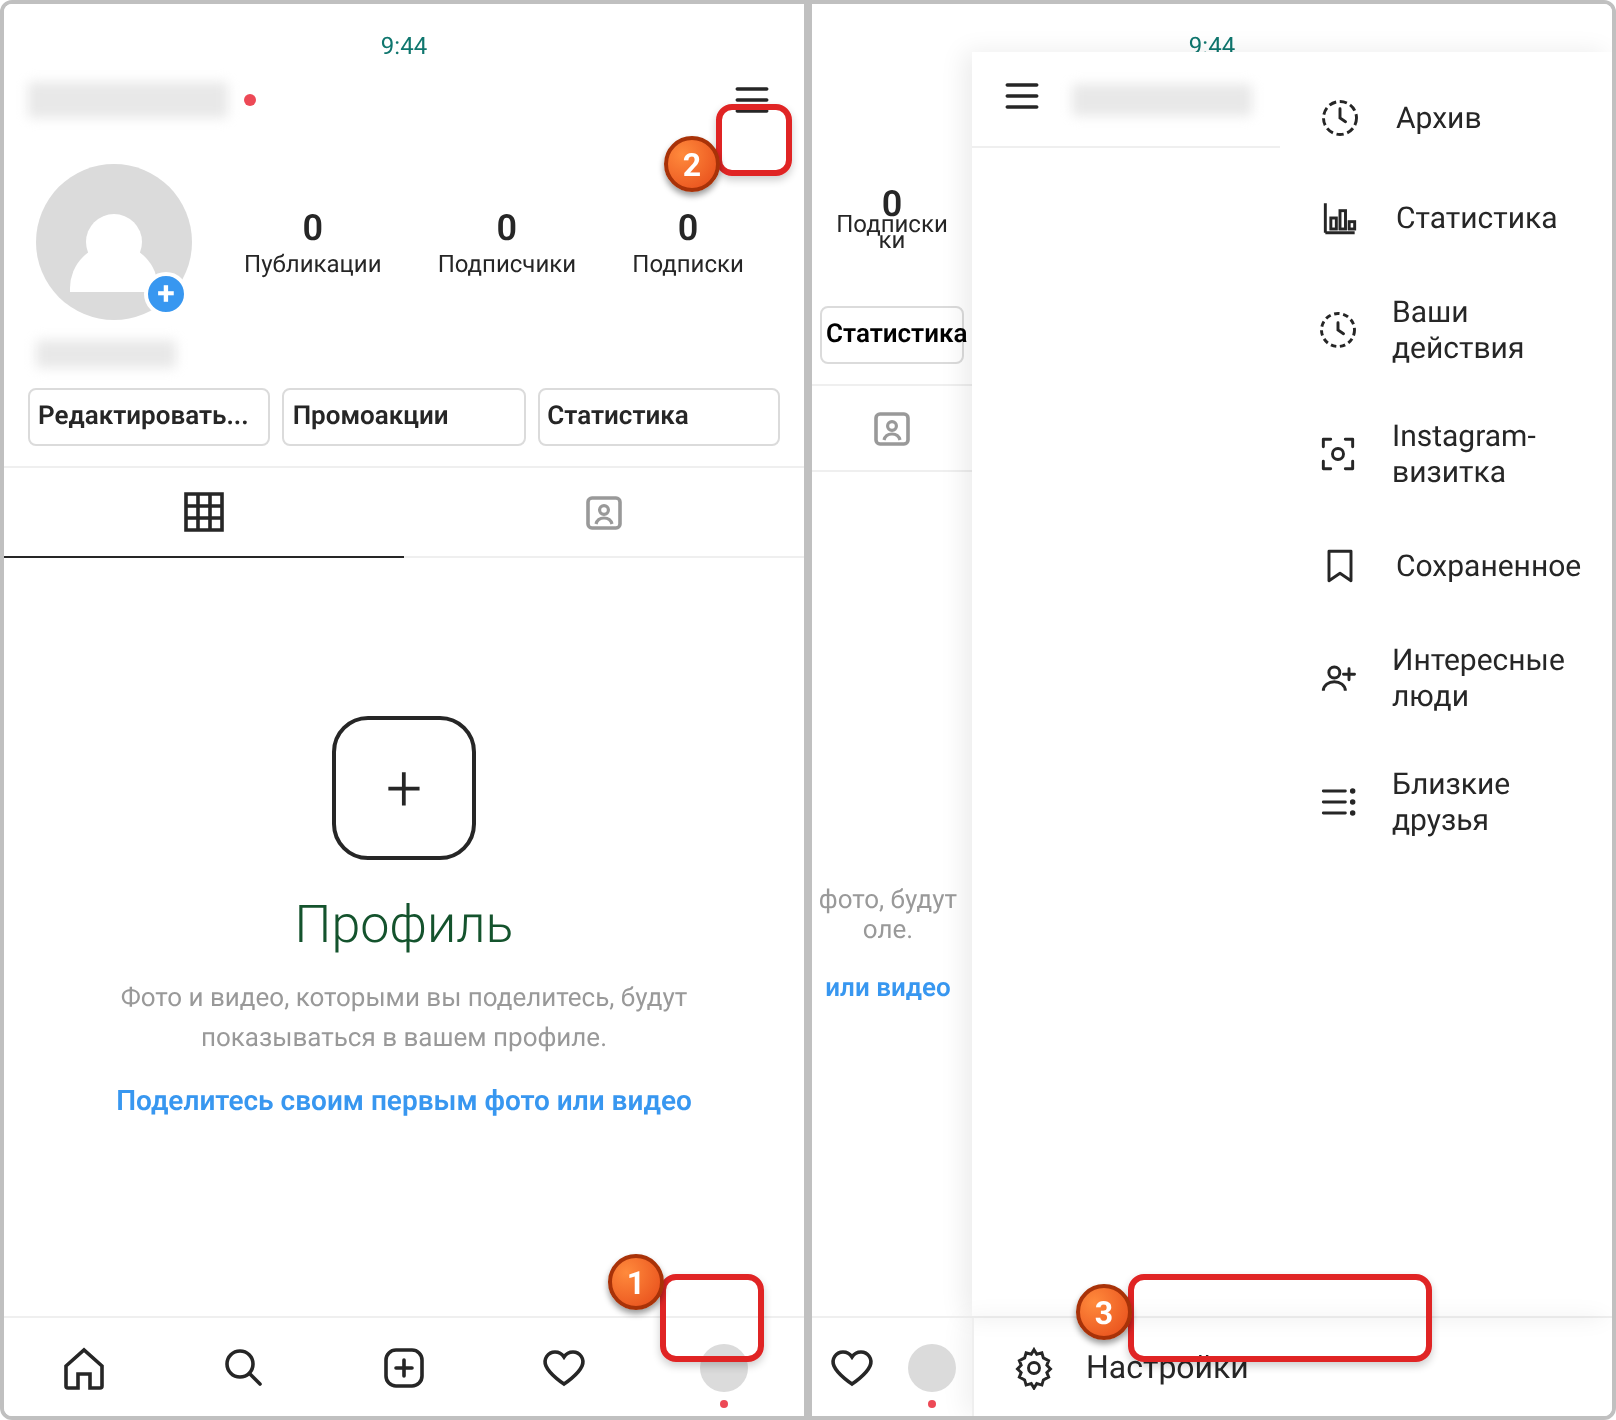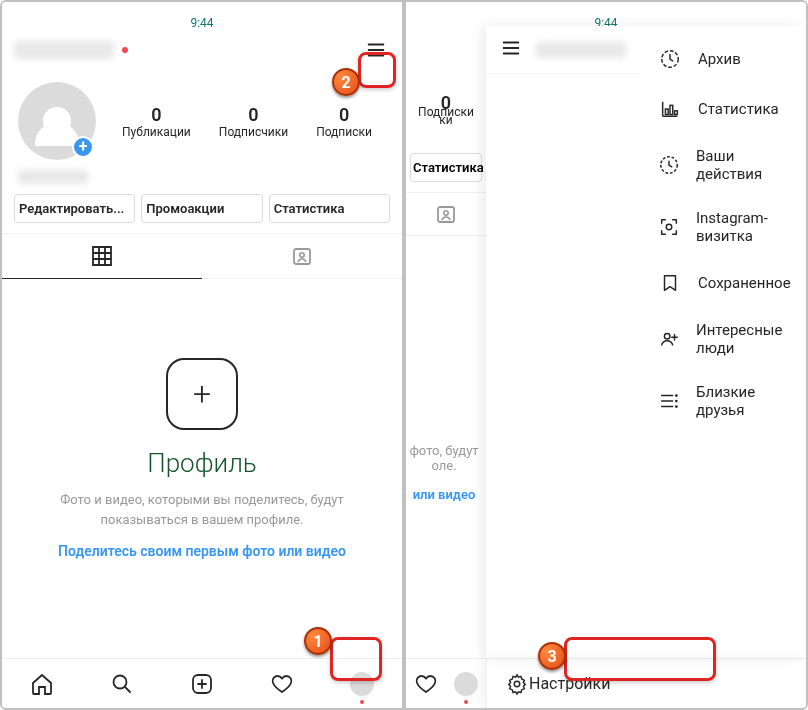--- a/index.html
+++ b/index.html
@@ -269,20 +269,21 @@
   }
   .right-bottom .bn-left {
     width: 80px;
     display:flex; align-items:center; justify-content:space-around;
   }
   .right-bottom .bn-left .nav-item { width:24px; }
   .right-bottom .settings-row {
     flex:1;
     display:flex; align-items:center;
     padding: 0 18px;
+    gap: 14px;
     font-size: 16px;
     color:#262626;
     border-left: 1px solid #efefef;
     box-shadow: -4px 0 12px rgba(0,0,0,0.06);
     height:100%;
   }
   .settings-row .mi-icon { width:24px; height:24px; display:flex; align-items:center; justify-content:center;}
   .settings-row .mi-icon svg { width:22px; height:22px; }
 
   

